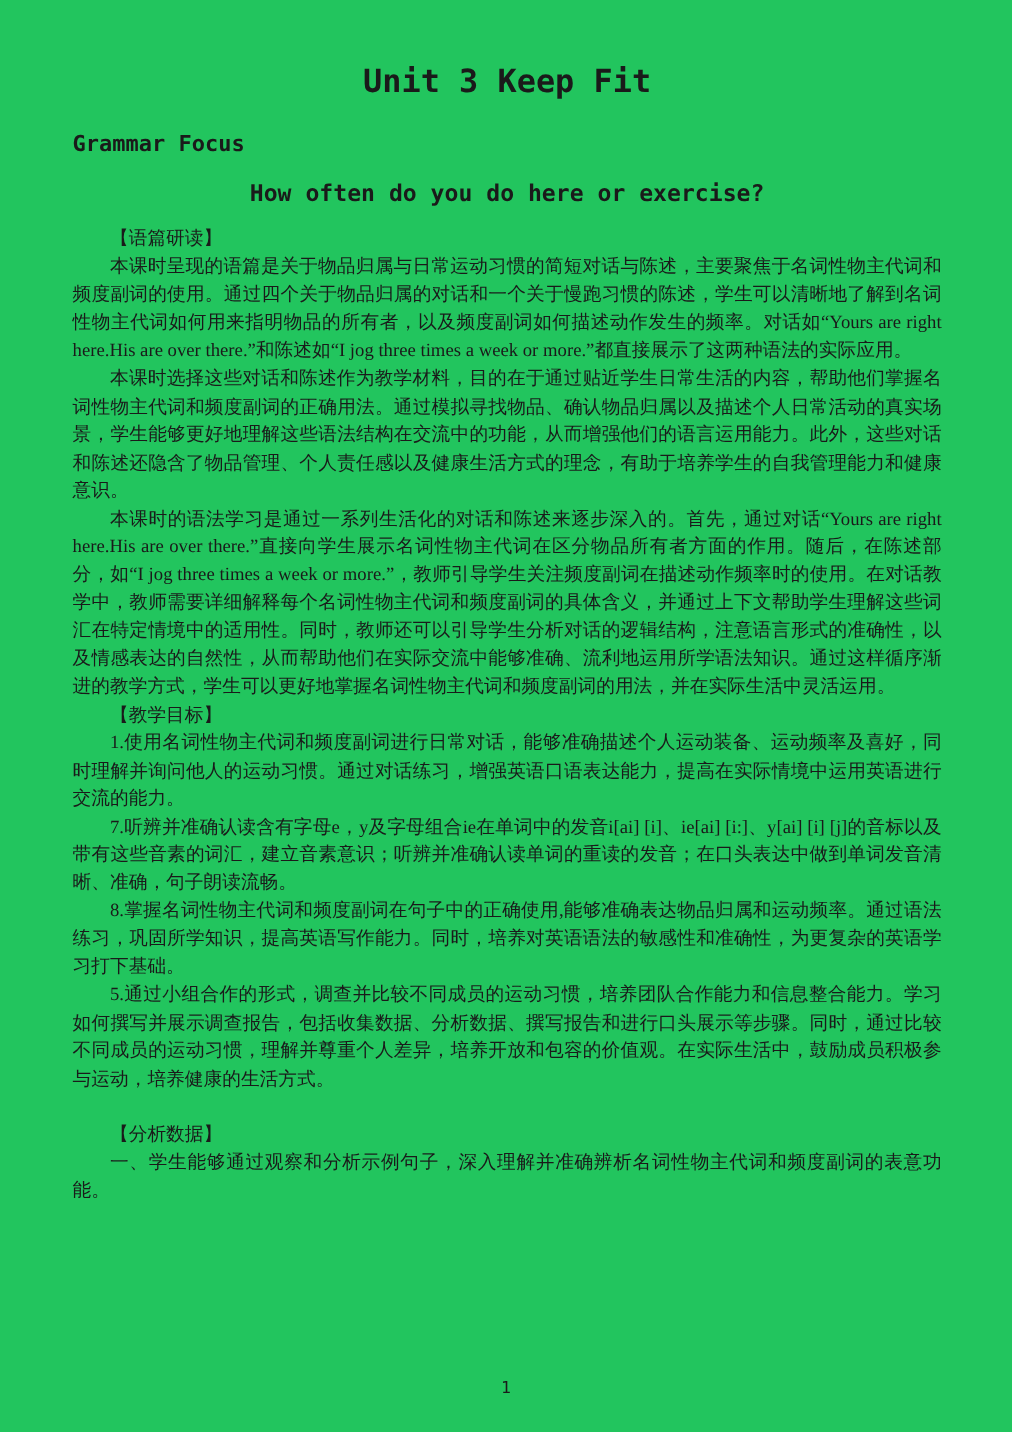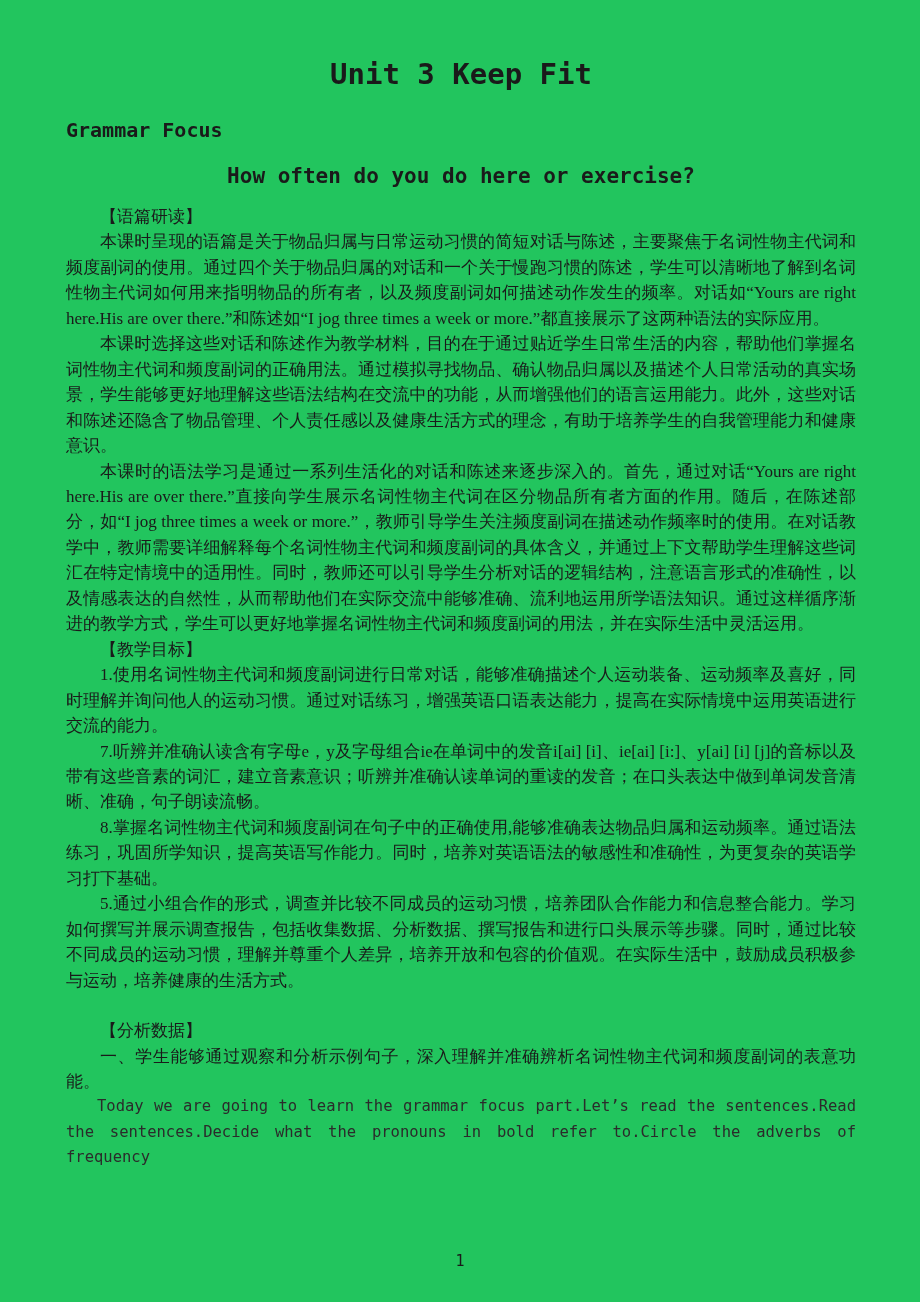--- a/index.html
+++ b/index.html
@@ -95,20 +95,19 @@
       <p>【教学目标】</p>
       <p>1.使用名词性物主代词和频度副词进行日常对话，能够准确描述个人运动装备、运动频率及喜好，同时理解并询问他人的运动习惯。通过对话练习，增强英语口语表达能力，提高在实际情境中运用英语进行交流的能力。</p>
       <p>7.听辨并准确认读含有字母e，y及字母组合ie在单词中的发音i[ai] [i]、ie[ai] [i:]、y[ai] [i] [j]的音标以及带有这些音素的词汇，建立音素意识；听辨并准确认读单词的重读的发音；在口头表达中做到单词发音清晰、准确，句子朗读流畅。</p>
       <p>8.掌握名词性物主代词和频度副词在句子中的正确使用,能够准确表达物品归属和运动频率。通过语法练习，巩固所学知识，提高英语写作能力。同时，培养对英语语法的敏感性和准确性，为更复杂的英语学习打下基础。</p>
       <p>5.通过小组合作的形式，调查并比较不同成员的运动习惯，培养团队合作能力和信息整合能力。学习如何撰写并展示调查报告，包括收集数据、分析数据、撰写报告和进行口头展示等步骤。同时，通过比较不同成员的运动习惯，理解并尊重个人差异，培养开放和包容的价值观。在实际生活中，鼓励成员积极参与运动，培养健康的生活方式。</p>
     </div>
 
     <div class="section section-process">
       <p>【分析数据】</p>
       <p>一、学生能够通过观察和分析示例句子，深入理解并准确辨析名词性物主代词和频度副词的表意功能。</p>
-      <p class="en-paragraph">Today we are going to learn the grammar focus part.Let’s read the sentences.Read the sentences.Decide what the pronouns in bold refer to.Circle the adverbs of frequency</p>
     </div>
 
   </div>
 
   <div class="page-number">1</div>
 
 </div>
 
 </body></html>

